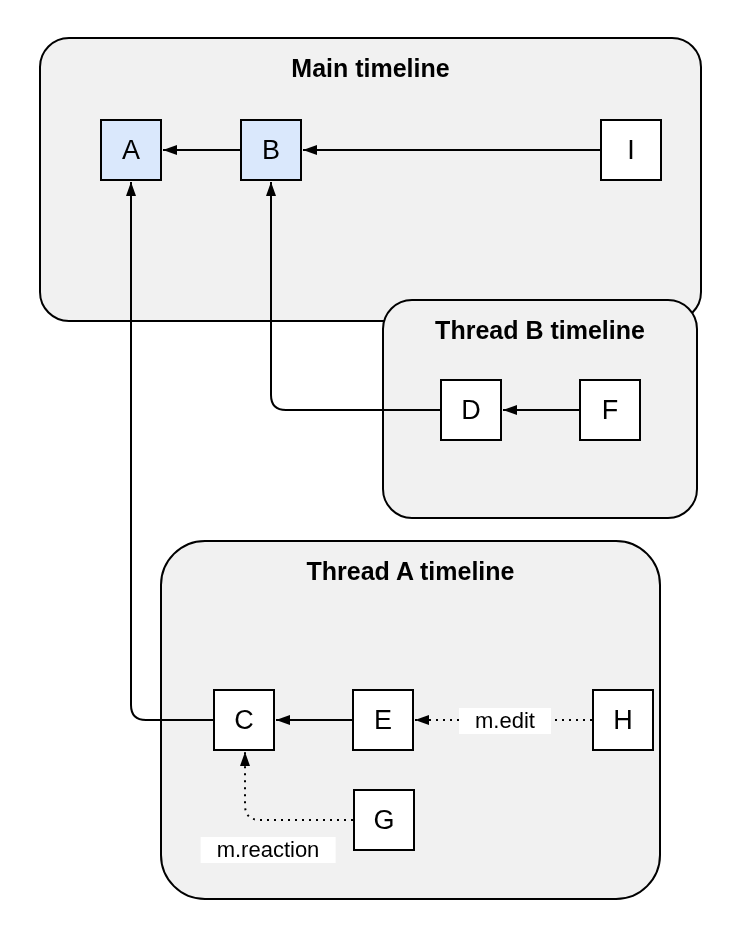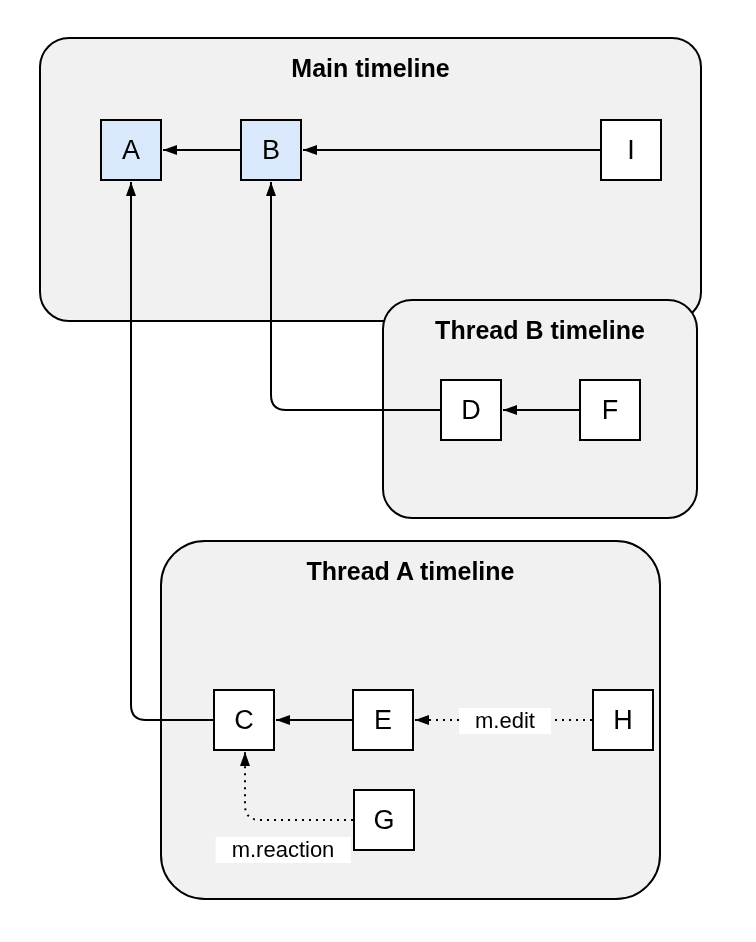--- a/index.html
+++ b/index.html
@@ -81,21 +81,21 @@
     transform: translate(-50%, -50%);
     background: var(--label-bg, #fff);
     padding: 1px 16px;
     font-size: 22px;
     line-height: 24px;
     white-space: nowrap;
     color: var(--text-color, #000);
     z-index: 4;
   }
   #label-edit     { left: 505px; top: 721px; }
-  #label-reaction { left: 283px; top: 850px; }
+  #label-reaction { left: 268px; top: 850px; }
 </style>
 </head>
 <body>
 
 <div class="canvas">
 
   <div class="group" id="group-main">
     <div class="group-title">Main timeline</div>
   </div>
   <div class="group" id="group-thread-b">

